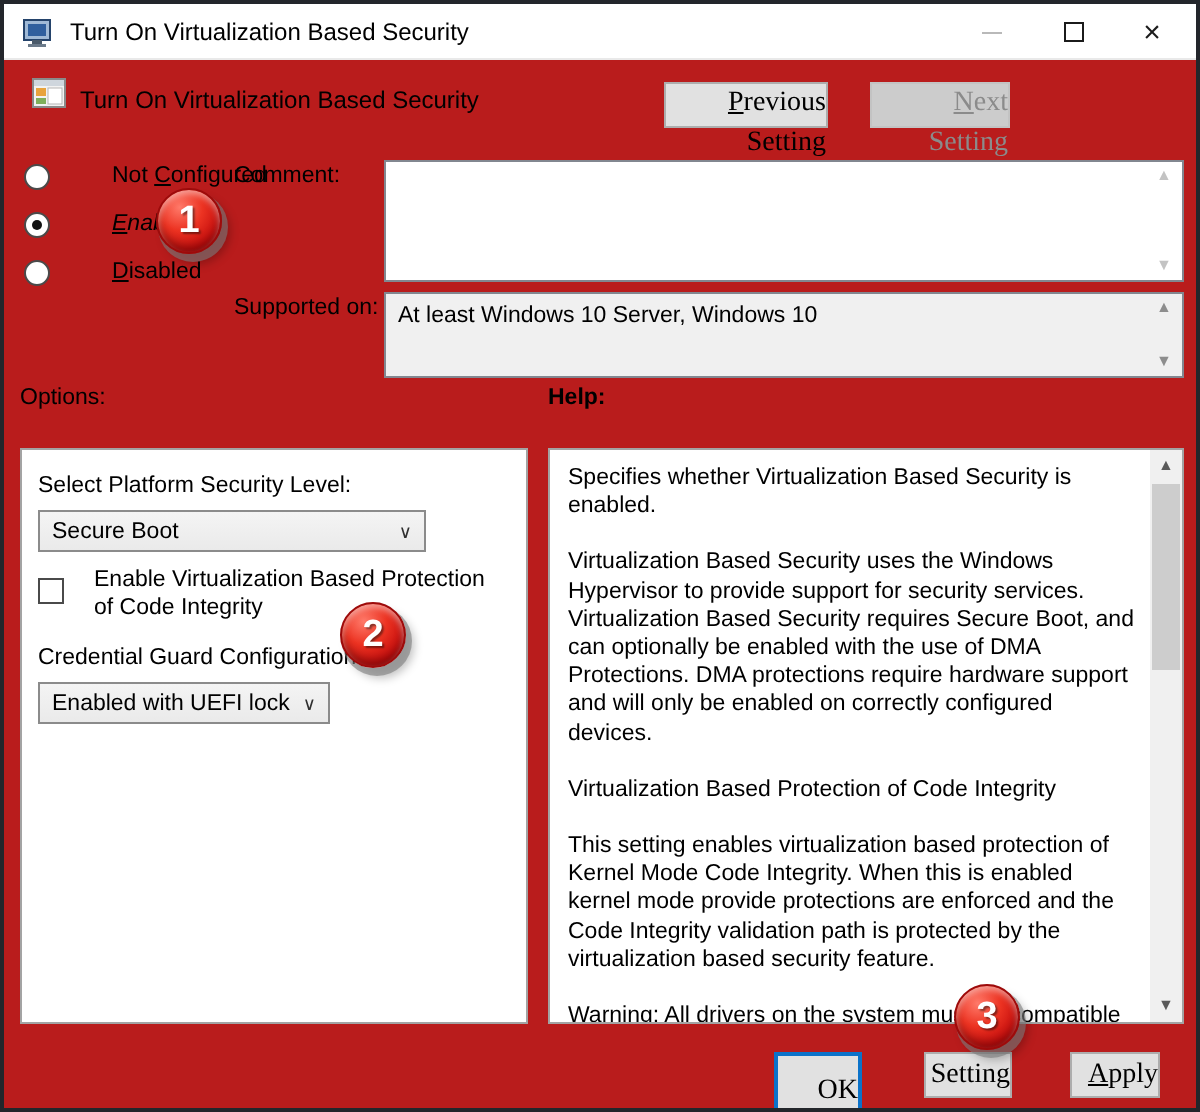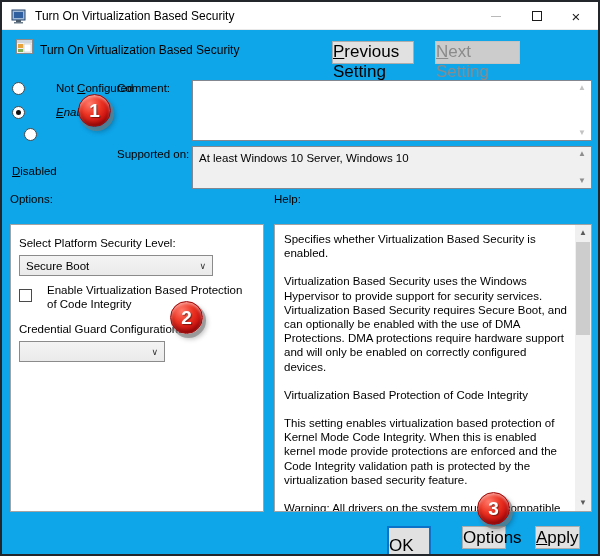--- a/index.html
+++ b/index.html
@@ -1,59 +1,59 @@
 <!DOCTYPE html>
 <html><head>
 <meta charset="utf-8">
 <style>
   * { margin:0; padding:0; box-sizing:border-box; }
   html,body { background:#fff; }
   body { font-family:"Liberation Sans", sans-serif; }
   .window {
     position:relative; width:600px; height:556px;
-    background:#0ea5e9; border:2px solid #23262b; overflow:hidden;
+    background:#b91c1c; border:2px solid #23262b; overflow:hidden;
     font-size:11.5px; color:#000;
   }
   
   .titlebar { position:absolute; left:0; top:0; width:100%; height:28px; background:#ffffff; border-bottom:1px solid #e9e9e9; }
   .app-icon { position:absolute; left:9px; top:6px; width:16px; height:16px; }
   .win-title { position:absolute; left:33px; top:0; line-height:28px; font-size:12px; }
   .win-btn { position:absolute; top:0; width:32px; height:28px; display:flex; align-items:center; justify-content:center; }
   .btn-min { left:478px; }
   .btn-max { left:519px; }
   .btn-close { left:558px; }
   .glyph-min { width:10px; height:0; border-top:1px solid #b9b9b9; }
   .glyph-max { width:10px; height:10px; border:1px solid #1b1b1b; background:transparent; }
   .glyph-close { font-size:15px; color:#1b1b1b; line-height:1; }
   
   .policy-icon { position:absolute; left:14px; top:37px; width:17px; height:15px; }
   .policy-title { position:absolute; left:38px; top:41px; font-size:12px; }
   .btn {
-    background:#e1e1e1; border:1px solid #adadad; font-family:Liberation Sans, sans-serif;
-    font-size:17px; color:#000; text-align:left; line-height:20px;
+    background:#e1e1e1; border:1px solid #adadad; font-family:Liberation Serif, serif;
+    font-size:14px; color:#000; text-align:right; line-height:20px;
   }
   .btn-prev { position:absolute; left:330px; top:39px; width:82px; height:23px; }
-  .btn-next { position:absolute; left:433px; top:39px; width:85px; height:23px;
+  .btn-next { position:absolute; left:433px; top:39px; width:70px; height:23px;
               background:#cccccc; border-color:#c3c3c3; color:#8b8b8b; }
   .u { text-decoration:underline; }
   
   .radio-row { position:absolute; left:10px; height:16px; display:flex; align-items:center; cursor:default;gap:24px; }
-  .r0 { top:78px; } .r1 { top:102px;font-style:italic; } .r2 { top:126px;flex-direction:column; }
+  .r0 { top:78px; } .r1 { top:102px;font-style:italic; } .r2 { top:126px; }
   .radio-circle { width:13px; height:13px; border:1px solid #4a4a4a; border-radius:50%; background:#fff; margin-right:7px; position:relative; flex:none; }
   .radio-row.checked .radio-circle::after { content:""; position:absolute; left:3px; top:3px; width:5px; height:5px; border-radius:50%; background:#111; }
   
   .lbl-comment { position:absolute; left:115px; top:80px; }
   .comment-box { position:absolute; left:190px; top:78px; width:400px; height:61px; background:#fff; border:1px solid #828790; }
   .lbl-supported { position:absolute; left:115px; top:146px; }
   .supported-box { position:absolute; left:190px; top:144px; width:400px; height:43px; background:#f0f0f0; border:1px solid #828790; padding:4px 22px 4px 6px; line-height:14px; }
   .mini-arrow { position:absolute; right:3px; width:12px; height:10px; font-size:8px; text-align:center; line-height:10px; }
   .arr-light { color:#c3c3c3; } .arr-mid { color:#8d8d8d; }
   
   .lbl-options { position:absolute; left:8px; top:191px; }
-  .lbl-help { position:absolute; left:272px; top:191px; }
+  .lbl-help { position:absolute; left:272px; top:191px;font-weight:bold; }
   
   .options-box { position:absolute; left:8px; top:222px; width:254px; height:288px; background:#fff; border:1px solid #a3a3a3; }
   .opt-label1 { position:absolute; left:8px; top:12px; }
   .combo { position:absolute; height:21px; background:linear-gradient(#f4f4f4,#eaeaea); border:1px solid #8b8b8b; display:flex; align-items:center; padding:0 6px; }
   .combo .chev { position:absolute; right:6px; font-size:9px; color:#303030; }
   .combo1 { left:8px; top:30px; width:194px; }
   .opt-check-row { position:absolute; left:8px; top:58px; width:236px; }
   .checkbox { position:absolute; left:0; top:6px; width:13px; height:13px; border:1px solid #4a4a4a; background:#fff; }
   .check-label { position:absolute; left:28px; top:0; width:206px; line-height:14px; }
   .opt-label2 { position:absolute; left:8px; top:98px; }
@@ -153,40 +153,41 @@
     <div class="combo combo1">
       <span>Secure Boot</span>
       <span class="chev">∨</span>
     </div>
     <div class="opt-check-row">
       <span class="checkbox"></span>
       <span class="check-label">Enable Virtualization Based Protection of Code Integrity</span>
     </div>
     <span class="opt-label2">Credential Guard Configuration:</span>
     <div class="combo combo2">
+      <span>Enabled with UEFI lock</span>
       <span class="chev">∨</span>
     </div>
   </div>
 
   <div class="help-box">
     <div class="help-text">
         <div class="help-para">Specifies whether Virtualization Based Security is enabled.</div>
         <div class="help-para">Virtualization Based Security uses the Windows Hypervisor to provide support for security services.  Virtualization Based Security requires Secure Boot, and can optionally be enabled with the use of DMA Protections.  DMA protections require hardware support and will only be enabled on correctly configured devices.</div>
         <div class="help-para">Virtualization Based Protection of Code Integrity</div>
         <div class="help-para">This setting enables virtualization based protection of Kernel Mode Code Integrity. When this is enabled kernel mode provide protections are enforced and the Code Integrity validation path is protected by the virtualization based security feature.</div>
         <div class="help-para">Warning: All drivers on the system must be compatible with this feature or the system may crash. Ensure that this policy setting is only deployed to computers which are known to be compatible.</div>
       </div>
     <div class="scrollbar">
       <div class="sb-btn sb-up">▲</div>
       <div class="sb-thumb"></div>
       <div class="sb-btn sb-down">▼</div>
     </div>
   </div>
 
   <button class="btn btn-ok">OK</button>
-  <button class="btn btn-cancel">Options</button>
+  <button class="btn btn-cancel">Setting</button>
   <button class="btn btn-apply"><span class="u">A</span><span>pply</span></button>
 
   <div class="badge badge-1">1</div>
   <div class="badge badge-2">2</div>
   <div class="badge badge-3">3</div>
 
 </div>
 
 </body></html>

